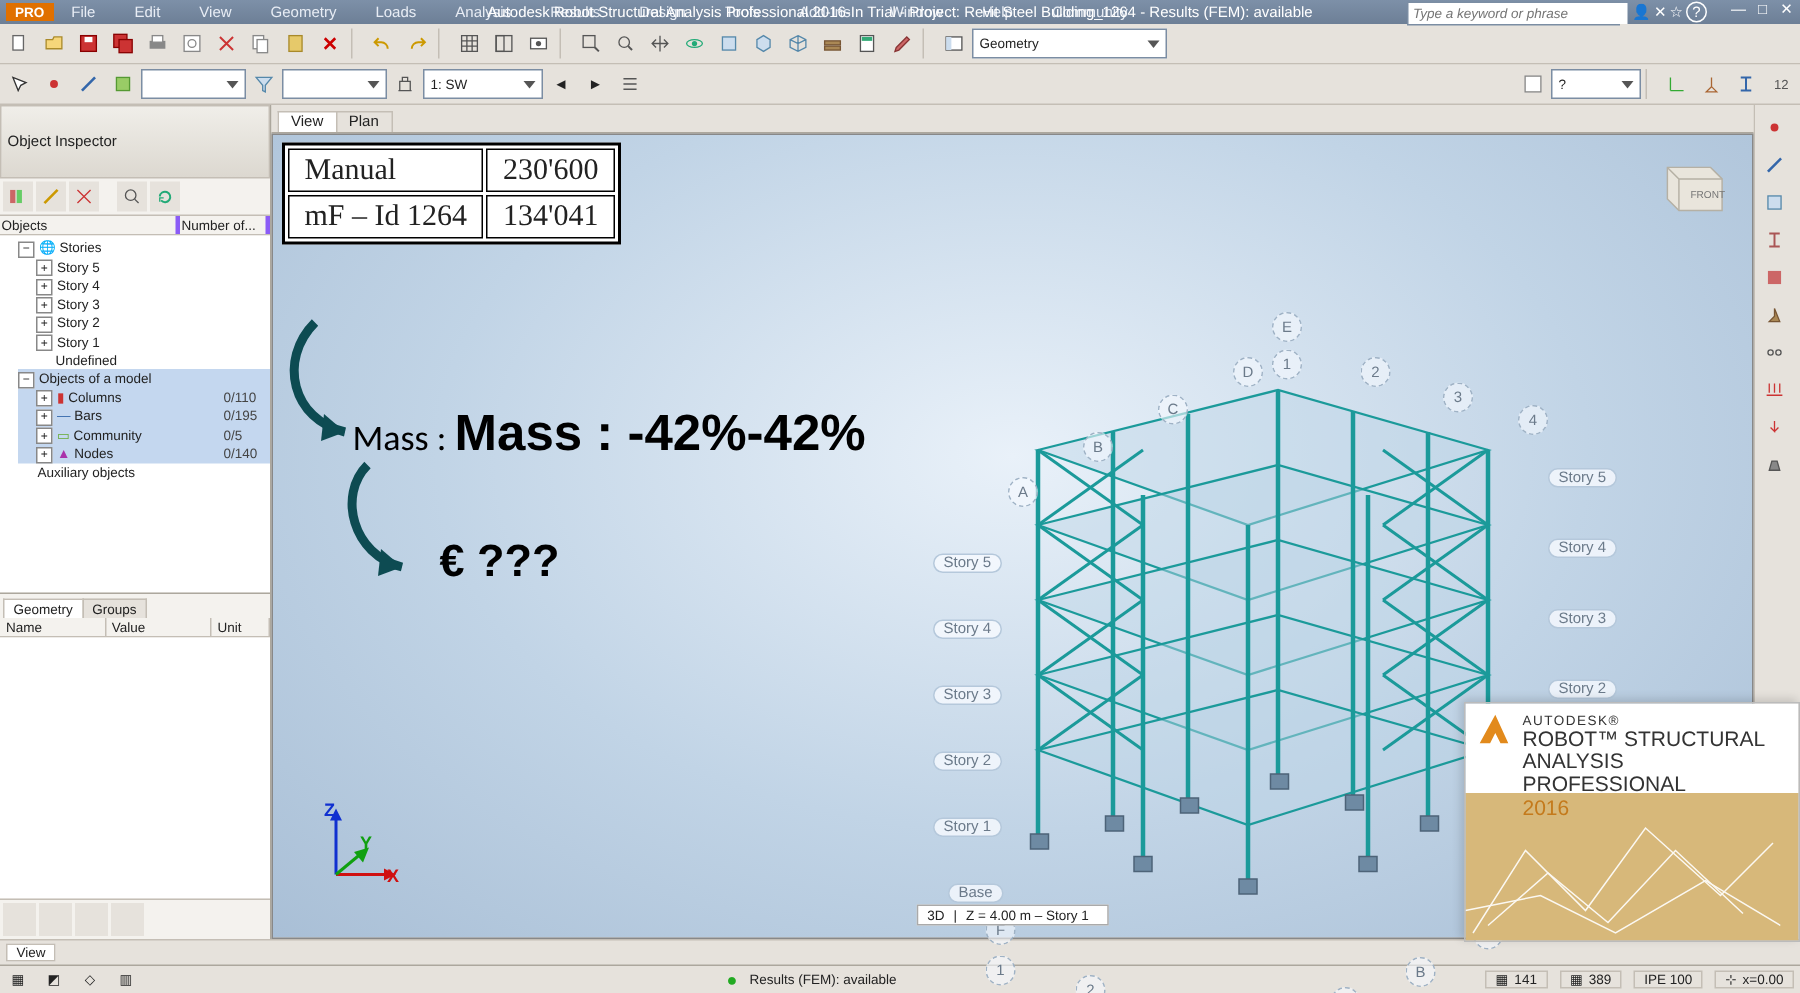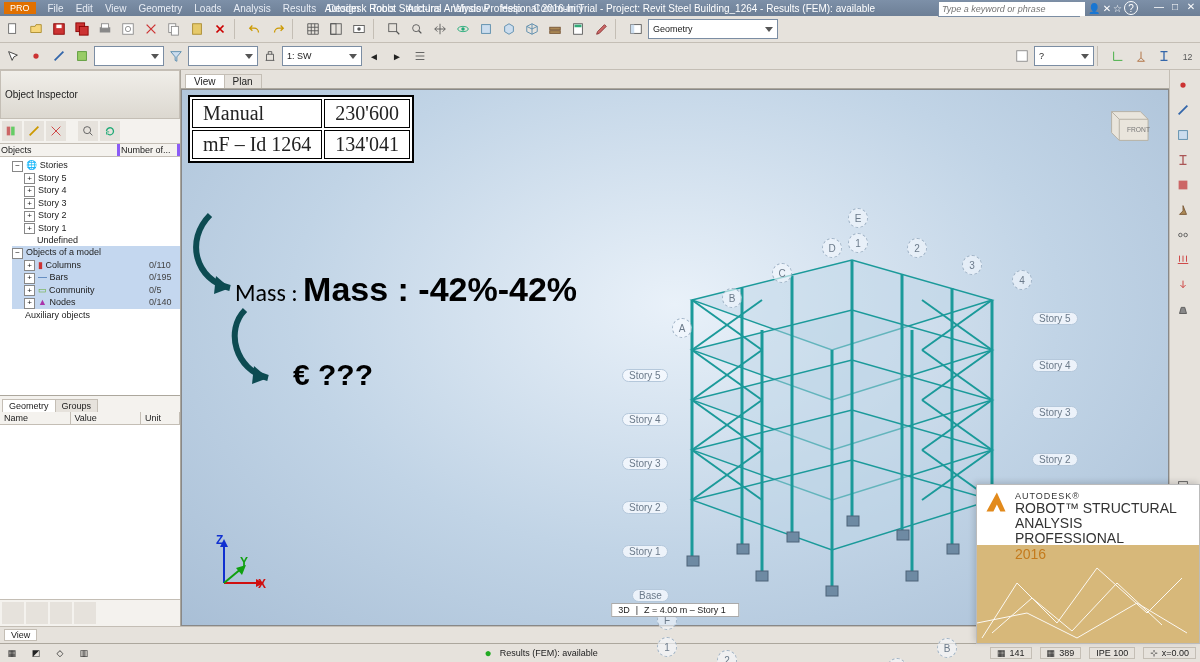--- a/index.html
+++ b/index.html
@@ -1,20 +1,20 @@
 <!DOCTYPE html>
 <html><head>
 <meta charset="utf-8">
 <style>
   html,body{margin:0;padding:0;font-family:"Segoe UI",Tahoma,Arial,sans-serif;font-size:10px;color:#222;background:#b8c4d4;overflow:hidden}
   .app{width:1200px;height:662px;position:relative;background:#e6e2dc;display:flex;flex-direction:column}
   
   .titlebar{height:16px;background:linear-gradient(#7d90a8,#6d7f96);color:#fff;display:flex;align-items:center;padding:0 4px;position:relative}
-  .titlebar .pro{background:#e07000;padding:1px 6px;font-weight:normal;font-size:9px}
-  .titlebar .menu{display:flex;gap:0;margin-left:6px}
+  .titlebar .pro{background:#e07000;padding:1px 6px;font-weight:bold;font-size:9px}
+  .titlebar .menu{display:flex;gap:14px;margin-left:6px}
   .titlebar .menu span{padding:2px 6px;color:#e8edf5}
   .titlebar .title-text{position:absolute;left:0;right:0;text-align:center;pointer-events:none}
   .titlebar .search{position:absolute;right:120px;top:1px;height:14px;width:140px;background:#fff;border:1px solid #7b8da3}
   .titlebar .search input{border:0;width:100%;height:100%;font-size:9px;font-style:italic;color:#888;padding:0 3px}
   .titlebar .winbtns{position:absolute;right:2px;top:1px;display:flex;gap:2px}
   .titlebar .winbtns span{display:inline-block;width:14px;height:12px;color:#fff;text-align:center;line-height:12px}
   .titlebar .help{position:absolute;right:62px;display:flex;gap:2px;align-items:center;color:#fff}
   
   .toolbar{background:#e6e2dc;border-bottom:1px solid #c4beb5;display:flex;align-items:center;height:26px;padding:0 2px;gap:1px}
   .tb-ico{width:20px;height:20px;border:1px solid transparent;display:inline-flex;align-items:center;justify-content:center;background:#e6e2dc}
@@ -65,21 +65,21 @@
   .axis{position:absolute;left:24px;bottom:30px;width:60px;height:60px;font-family:Arial;font-size:12px;font-weight:bold}
   
   .vlabel{position:absolute;background:rgba(247,250,255,0.8);border:1px solid #b5c8db;border-radius:9px;padding:0 6px;font-size:10px;color:#6b7a8a}
   .circ{position:absolute;width:18px;height:18px;border:1px dashed #9fb2c5;border-radius:50%;display:flex;align-items:center;justify-content:center;font-size:10px;color:#6b7a8a;background:rgba(247,250,255,0.6)}
   .cube{position:absolute;right:18px;top:12px;width:48px;height:42px}
   
   .building{position:absolute;left:470px;top:140px;width:380px;height:380px}
   
   .ruler{position:absolute;left:50%;bottom:8px;transform:translateX(-50%);display:flex;align-items:center;font-size:9px;background:#fff;border:1px solid #aaa;padding:1px 6px;gap:6px}
   
-  .product{position:absolute;right:0;bottom:18px;width:210px;height:150px;background:linear-gradient(180deg,#fff 0 60px,#d7b87a 60px 100%);border:1px solid #bbb;box-shadow:-2px -2px 6px rgba(0,0,0,0.15);padding:4px 6px;font-family:Arial}
+  .product{position:absolute;right:0;bottom:34px;width:210px;height:150px;background:linear-gradient(180deg,#fff 0 60px,#d7b87a 60px 100%);border:1px solid #bbb;box-shadow:-2px -2px 6px rgba(0,0,0,0.15);padding:4px 6px;font-family:Arial}
   .product .brand{font-size:9px;letter-spacing:1px;color:#333}
   .product .pname{font-size:14px;color:#333;line-height:15px}
   .product .year{color:#c47a1c;font-size:14px}
   .product .ico{position:absolute;left:6px;top:4px;width:26px;height:26px}
   .product .txt{margin-left:32px;margin-top:2px}
   
   .btm-strip{height:16px;background:#e6e2dc;border-top:1px solid #c4beb5;display:flex;align-items:center;font-size:9px;padding:0 4px}
 </style>
 </head>
 <body>

